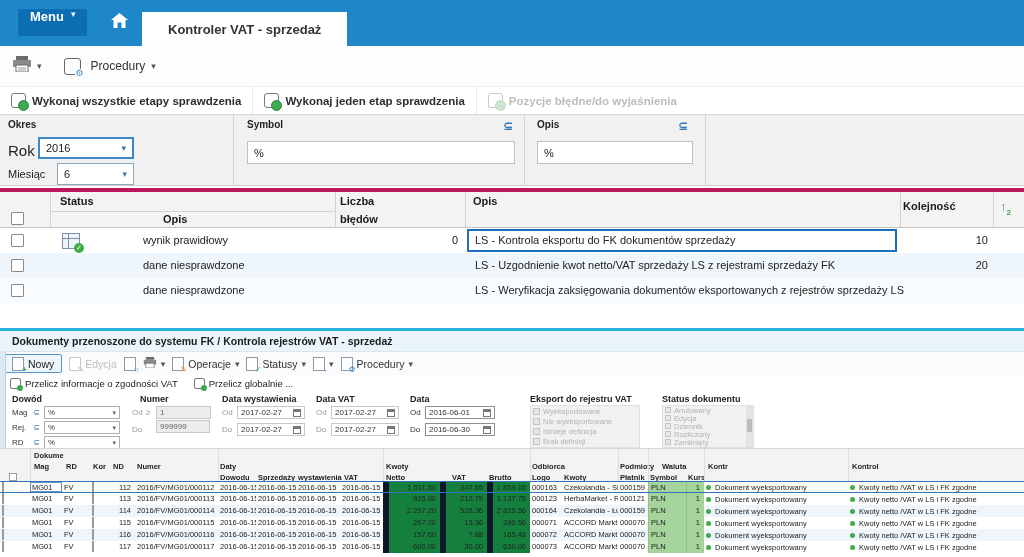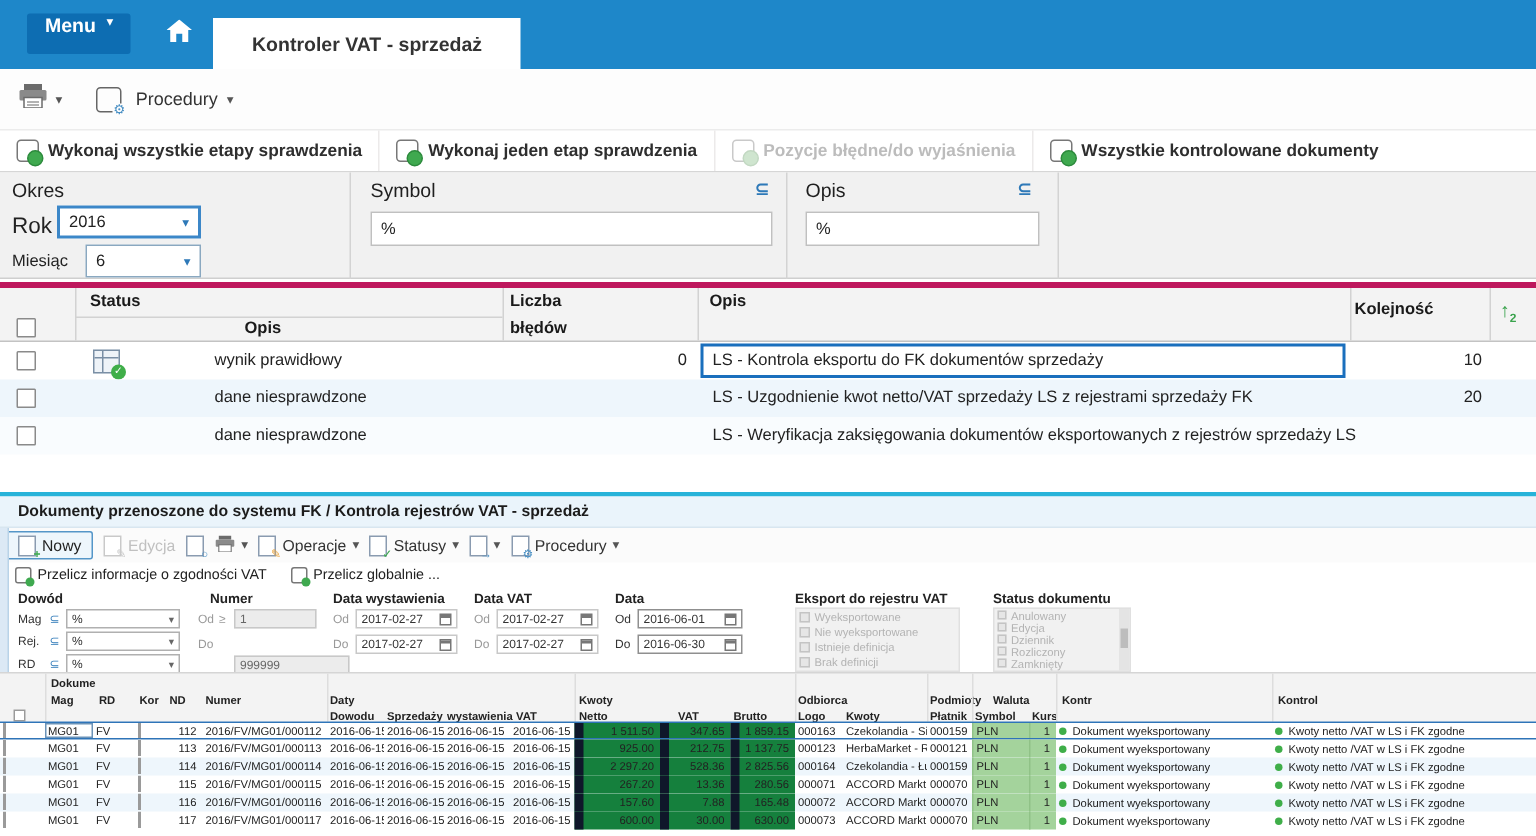--- a/index.html
+++ b/index.html
@@ -24,21 +24,21 @@
              display:flex;align-items:center;box-sizing:border-box;background:#fff}
   .ab-item{display:flex;align-items:center;gap:6px;padding:0 11px;height:100%;border-right:1px solid #eceaea;
            font-size:11.5px;font-weight:bold;color:#2e2e2e;cursor:pointer;white-space:nowrap}
   .ab-item:last-child{border-right:none}
   .ab-ic{width:13px;height:13px;border:1.5px solid #777;border-radius:3px;position:relative;flex:0 0 auto}
   .ab-ic::after{content:"";position:absolute;right:-4px;bottom:-4px;width:9px;height:9px;border-radius:50%;background:#3fa94f;border:1px solid #2c8a3c}
   .ab-item.disabled{color:#bcbcbc}
   .ab-item.disabled .ab-ic{border-color:#c9c9c9}
   .ab-item.disabled .ab-ic::after{background:#cfe5cf;border-color:#c2d8c2}
   .filterbar{left:0;top:115px;width:1024px;height:71px;background:#f1f1f1;border-bottom:1px solid #cfcfcf;box-sizing:border-box}
-  .f-label{font-size:13px;font-weight:normal;color:#1f1f1f}
+  .f-label{font-size:10px;font-weight:bold;color:#1f1f1f}
   .vline{width:1px;background:#d3d3d3}
   .select{background:#fff;display:flex;align-items:center;font-size:11px;color:#222;padding:0 6px;box-sizing:border-box;justify-content:space-between;cursor:pointer}
   .select .chev{color:#2e79b8;font-size:9px}
   .txtinput{background:#fff;border:1px solid #c0c0c0;font-size:11px;color:#222;display:flex;align-items:center;padding:0 6px;box-sizing:border-box}
   .subset{color:#2e79b8;font-size:12px;font-weight:bold}
   
   .t-head{left:0;top:188px;width:1024px;height:40px;background:#f3f3f3;border-top:4px solid #be185d;border-bottom:1px solid #c3c3c3;box-sizing:border-box;font-size:11px;font-weight:bold;color:#1a1a1a}
   .t-head .hl{position:absolute}
   .t-vline{position:absolute;top:0;bottom:0;width:1px;background:#d2d2d2}
   .checkbox{width:13px;height:13px;border:1px solid #8a8a8a;background:#fff;border-radius:1px;box-sizing:border-box;cursor:pointer}
@@ -150,24 +150,20 @@
     <span>Wykonaj wszystkie etapy sprawdzenia</span>
   </div>
   <div class="ab-item">
     <span class="ab-ic"></span>
     <span>Wykonaj jeden etap sprawdzenia</span>
   </div>
   <div class="ab-item disabled">
     <span class="ab-ic"></span>
     <span>Pozycje błędne/do wyjaśnienia</span>
   </div>
-  <div class="ab-item">
-    <span class="ab-ic"></span>
-    <span>Wszystkie kontrolowane dokumenty</span>
-  </div>
 </div>
 
 <div class="abs filterbar">
   <div class="abs f-label" style="left:8px;top:4px">Okres</div>
   <div class="abs" style="left:8px;top:27px;font-size:15px">Rok</div>
   <div class="abs select" style="left:38px;top:22px;width:96px;height:22px;border:2px solid #3c87c8">
     <span>2016</span>
     <span class="chev">▾</span>
   </div>
   <div class="abs" style="left:8px;top:53px;font-size:11px">Miesiąc</div>
@@ -330,21 +326,21 @@
       <span class="chev">▾</span>
   </div>
 
   <div class="bf-label" style="left:140px;top:66px">Numer</div>
   <div class="bf-small" style="left:132px;top:80px">Od</div>
   <div class="bf-small" style="left:146px;top:80px">≥</div>
   <div class="b-input gray" style="left:156px;top:78px;width:55px">
       <span>1</span>
     </div>
   <div class="bf-small" style="left:132px;top:97px">Do</div>
-  <div class="b-input gray" style="left:156px;top:109px;width:77px">
+  <div class="b-input gray" style="left:156px;top:92px;width:54px">
       <span>999999</span>
     </div>
 
   <div class="bf-label" style="left:222px;top:66px">Data wystawienia</div>
   <div class="bf-small" style="left:222px;top:80px">Od</div>
   <div class="b-input date" style="left:237px;top:78px;width:68px">
     <span>2017-02-27</span>
       <span class="cal"></span>
   </div>
   <div class="bf-small" style="left:222px;top:97px">Do</div>

